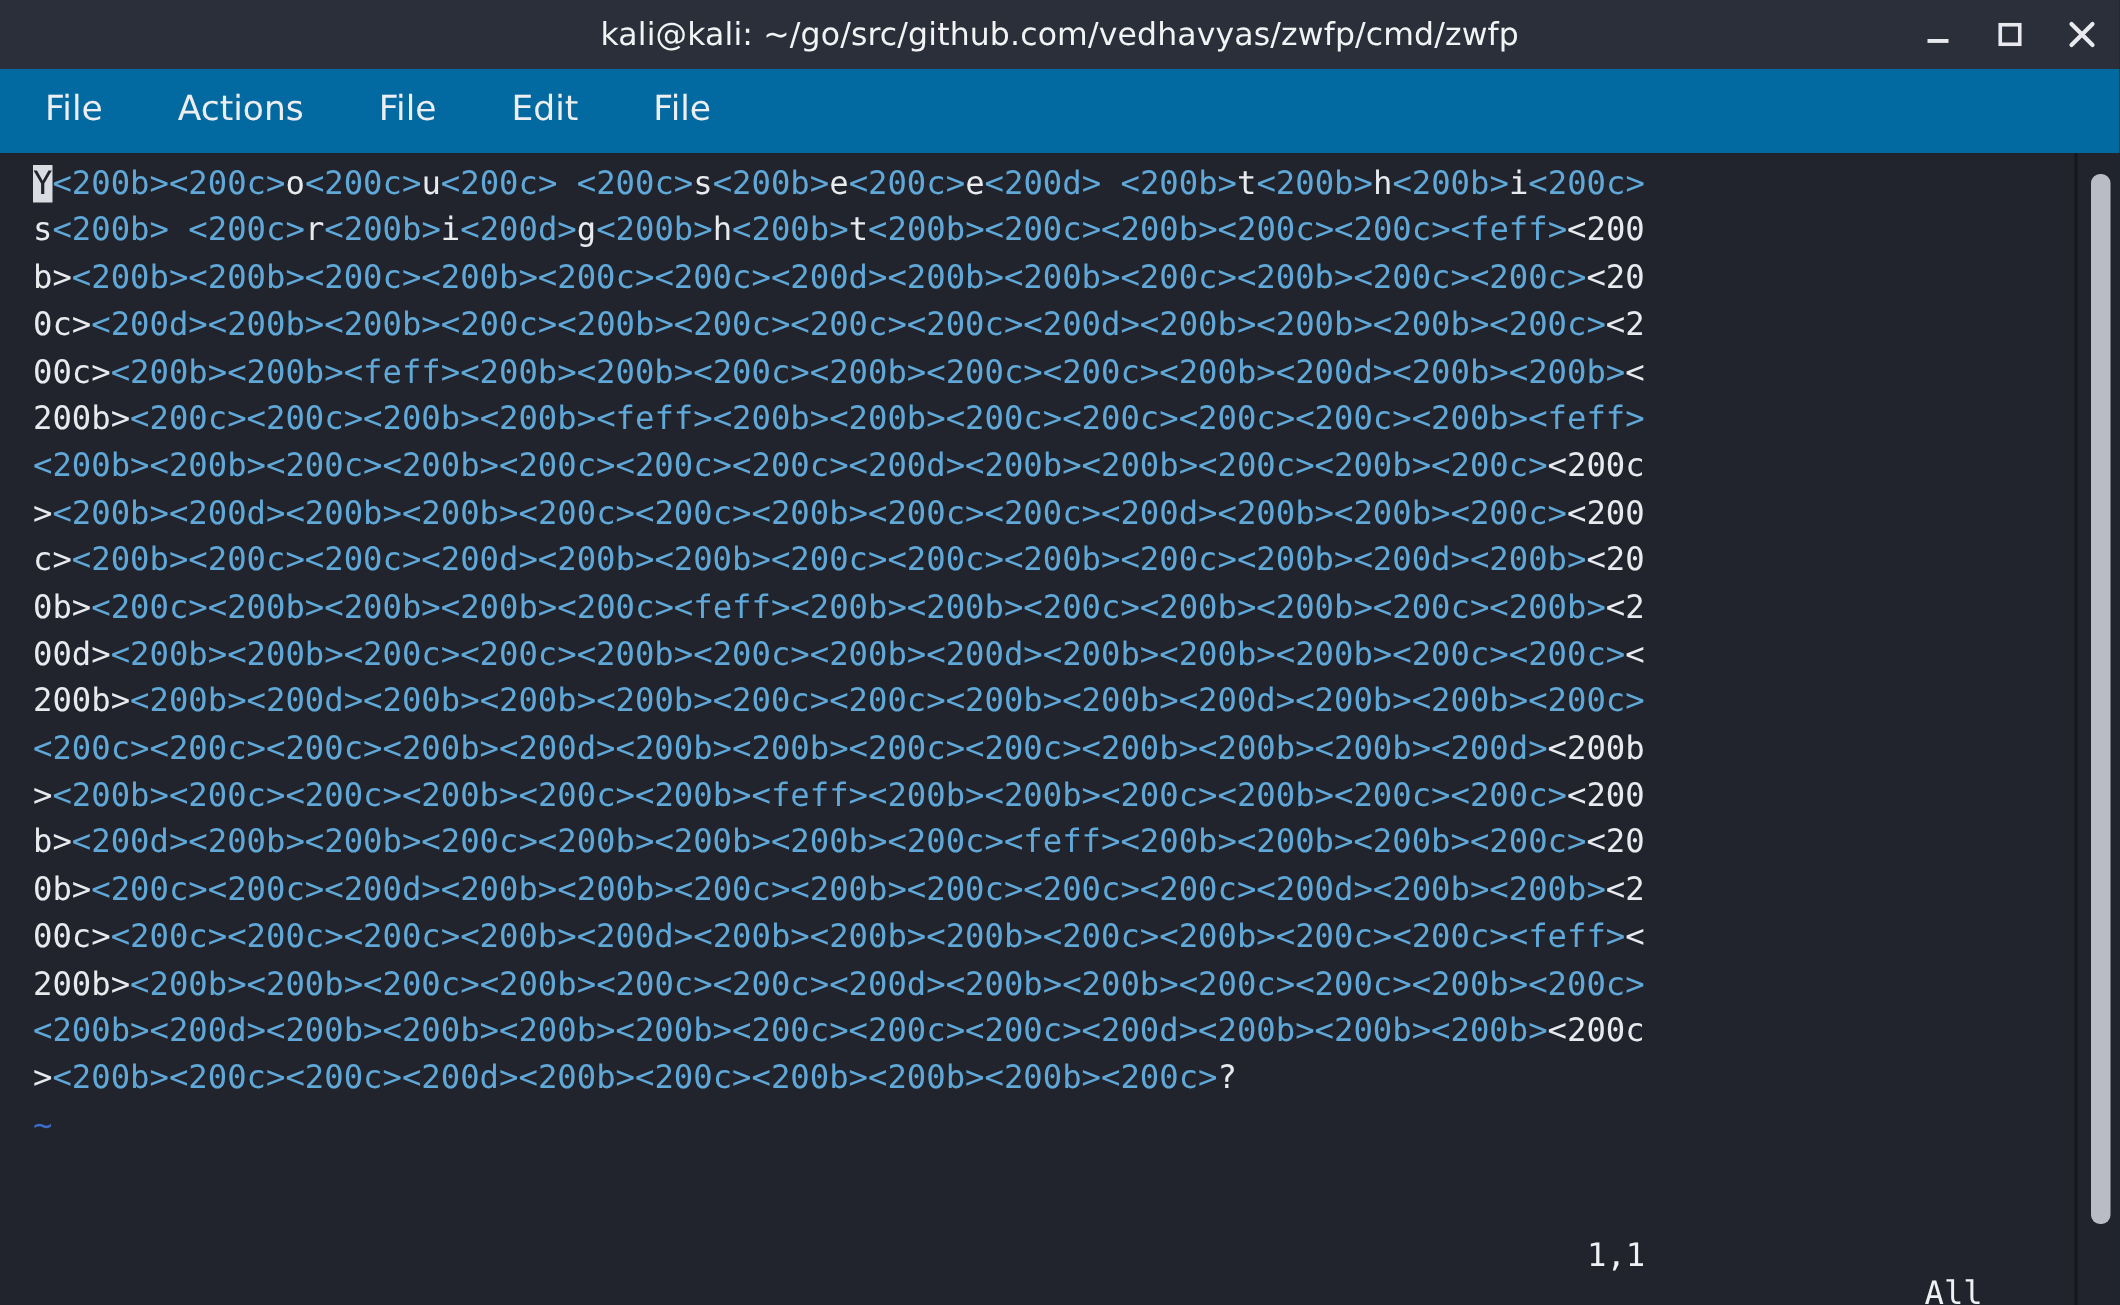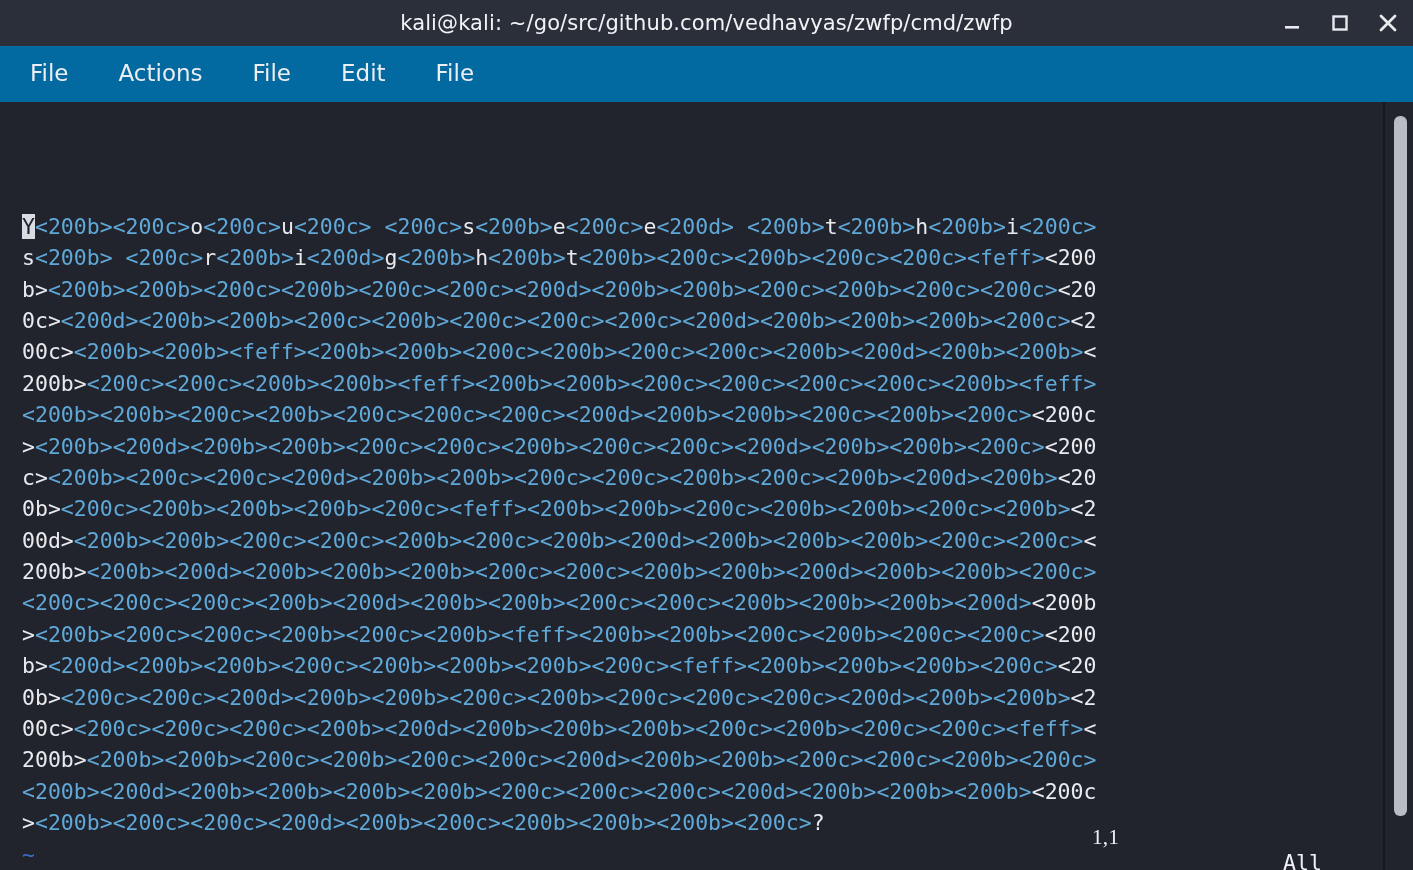--- a/index.html
+++ b/index.html
@@ -83,21 +83,20 @@
   }
   .menu-item:first-child { padding-left: 8px; }
 
   
   .terminal {
     flex: 1 1 auto;
     background: #21242d;
     position: relative;
     overflow: hidden;
     display: flex;
-    align-items: flex-end;
   }
   .term-inner {
     flex: 1 1 auto;
     padding: 5px 0 0 22px;
     position: relative;
   }
   .term-line {
     font-family: "DejaVu Sans Mono", "Liberation Mono", monospace;
     font-size: 21.5px;
     line-height: 31.4px;
@@ -119,21 +118,21 @@
     position: absolute;
     left: 0;
     right: 30px;
     bottom: 38px;
     height: 32px;
     font-family: "DejaVu Sans Mono", "Liberation Mono", monospace;
     font-size: 21.5px;
     color: #f0f1f4;
     white-space: pre;
   }
-  .st-pos  { position: absolute; left: 1092px; font-family: Liberation Serif, serif; }
+  .st-pos  { position: absolute; left: 1058px; }
   .st-perc { position: absolute; left: 1283px; }
 
   
   .scrollbar-track {
     position: absolute;
     top: 0;
     right: 0;
     width: 30px;
     height: 100%;
     background: #21242d;

